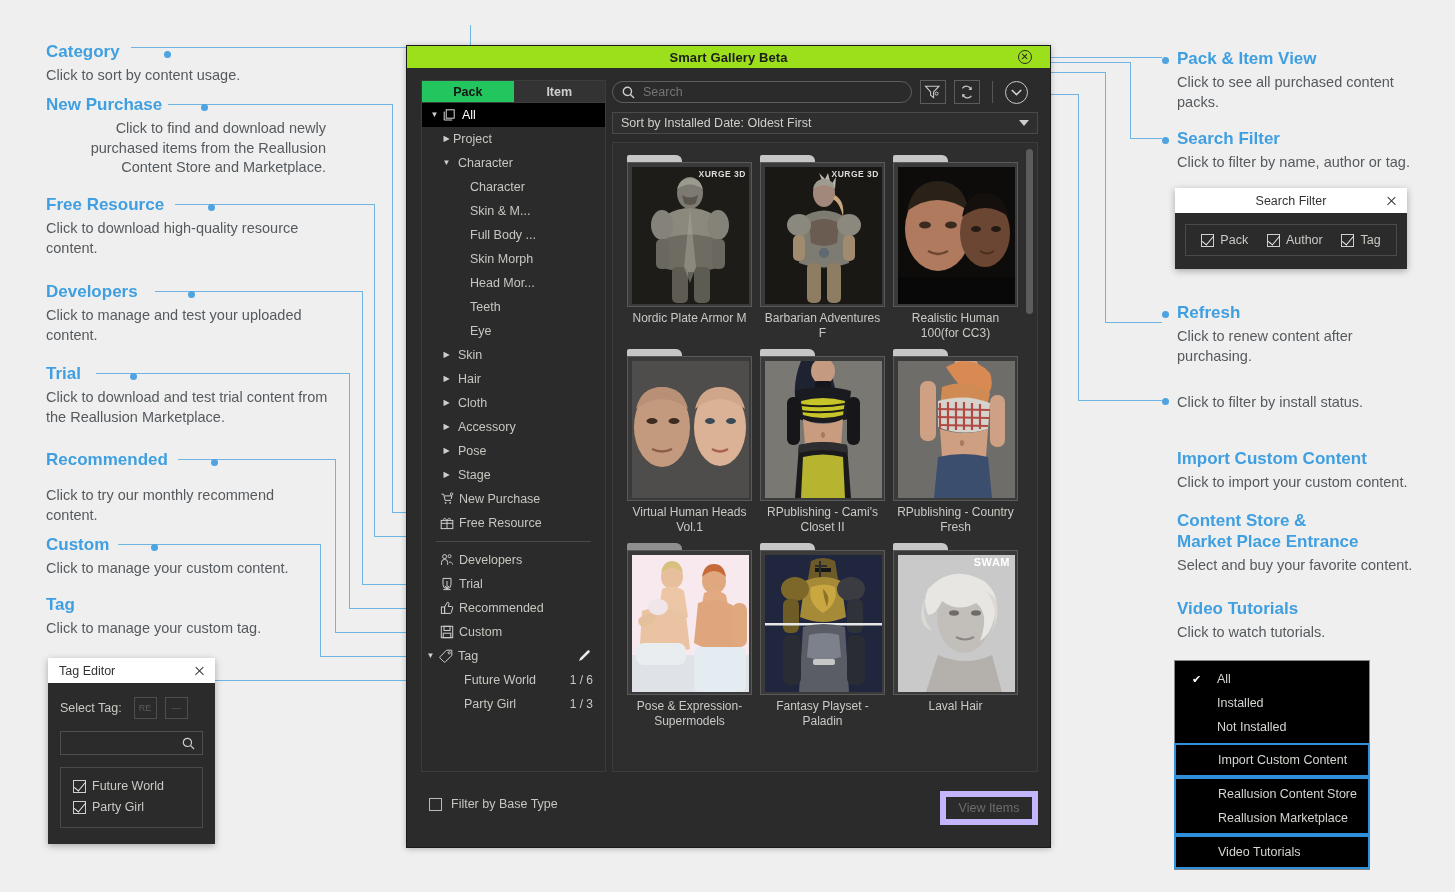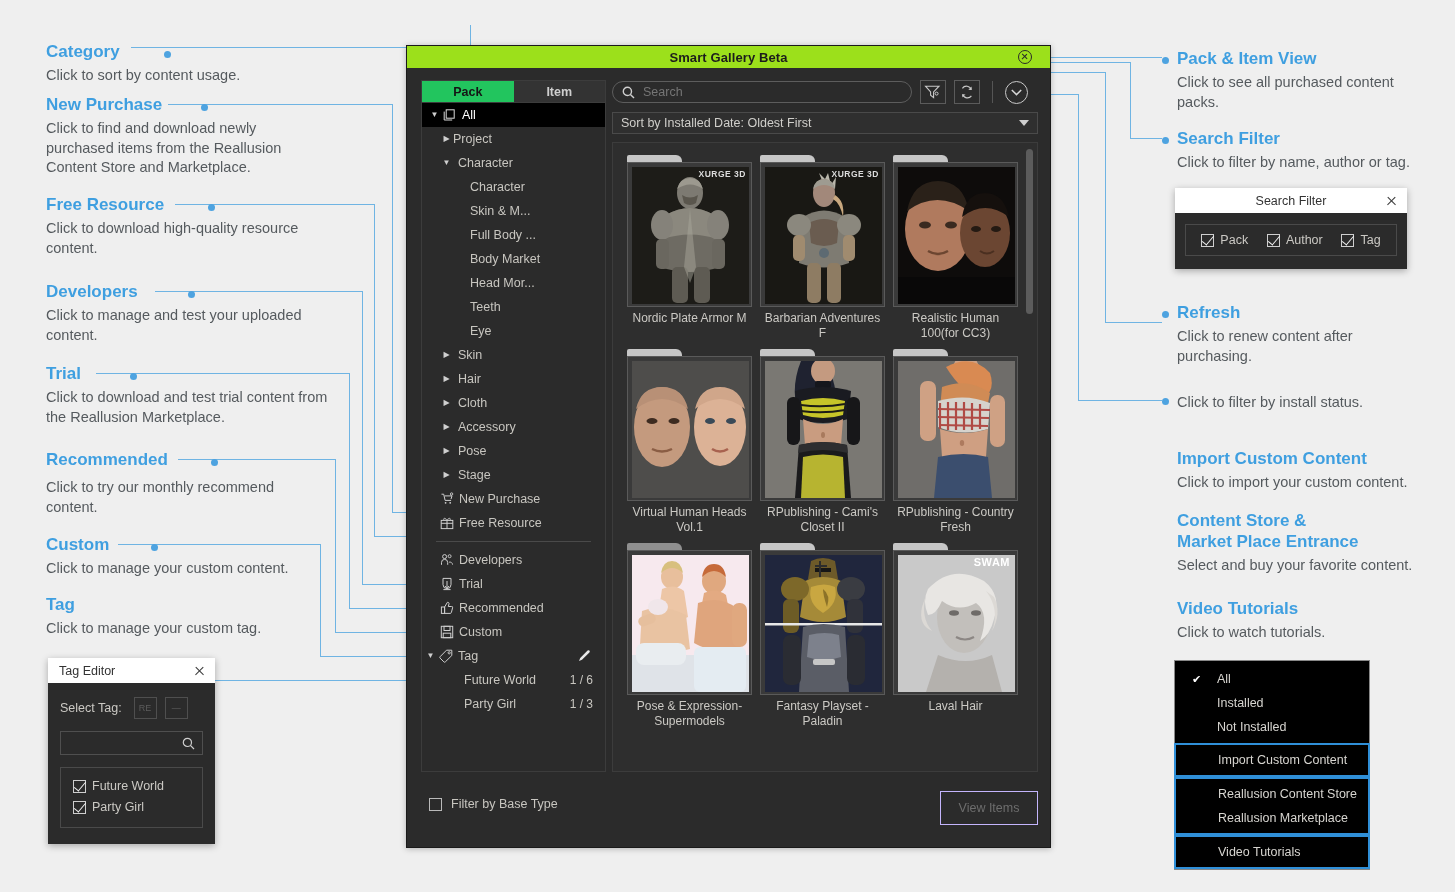--- a/index.html
+++ b/index.html
@@ -335,21 +335,21 @@
     width: 13px; height: 13px;
     border: 1px solid #b9b9b9;
     box-sizing: border-box;
     margin-right: 9px;
     display: inline-block;
   }
   #view-items-btn {
     position: absolute;
     right: 0; top: 0;
     width: 98px; height: 34px;
-    border: 1px solid #c4b5fd;
+    border: 6px solid #c4b5fd;
     box-sizing: border-box;
     display: flex; align-items: center; justify-content: center;
     color: #6d6d6d;
     font-size: 12.5px;
   }
 
   
   .popup {
     position: absolute;
     background: #2b2b2b;
@@ -528,21 +528,21 @@
 
 <div class="anno-block" style="left:46px; top:41px; width:300px;">
   <div class="anno-title">Category</div>
   <span class="dot" style="position:absolute; left:118px; top:10px; margin:0;"></span>
   <div class="anno-body" style="margin-top:4px;">Click to sort by content usage.</div>
 </div>
 
 <div class="anno-block" style="left:46px; top:94px; width:300px;">
   <div class="anno-title">New Purchase</div>
   <span class="dot" style="position:absolute; left:155px; top:10px; margin:0;"></span>
-  <div class="anno-body" style="margin-top:4px; width:280px;">Click to find and download newly purchased items from the Reallusion Content Store and Marketplace.</div>
+  <div class="anno-body" style="margin-top:4px; width:280px;text-align:right;">Click to find and download newly purchased items from the Reallusion Content Store and Marketplace.</div>
 </div>
 
 <div class="anno-block" style="left:46px; top:194px; width:300px;">
   <div class="anno-title">Free Resource</div>
   <span class="dot" style="position:absolute; left:162px; top:10px; margin:0;"></span>
   <div class="anno-body" style="margin-top:4px; width:290px;">Click to download high-quality resource content.</div>
 </div>
 
 <div class="anno-block" style="left:46px; top:281px; width:300px;">
   <div class="anno-title">Developers</div>
@@ -552,21 +552,21 @@
 
 <div class="anno-block" style="left:46px; top:363px; width:300px;">
   <div class="anno-title">Trial</div>
   <span class="dot" style="position:absolute; left:84px; top:10px; margin:0;"></span>
   <div class="anno-body" style="margin-top:4px; width:290px;">Click to download and test trial content from the Reallusion Marketplace.</div>
 </div>
 
 <div class="anno-block" style="left:46px; top:449px; width:300px;">
   <div class="anno-title">Recommended</div>
   <span class="dot" style="position:absolute; left:165px; top:10px; margin:0;"></span>
-  <div class="anno-body" style="margin-top:8px; width:280px;">Click to try our monthly recommend content.</div>
+  <div class="anno-body" style="margin-top:16px; width:280px;">Click to try our monthly recommend content.</div>
 </div>
 
 <div class="anno-block" style="left:46px; top:534px; width:300px;">
   <div class="anno-title">Custom</div>
   <span class="dot" style="position:absolute; left:105px; top:10px; margin:0;"></span>
   <div class="anno-body" style="margin-top:4px; width:290px;">Click to manage your custom content.</div>
 </div>
 
 <div class="anno-block" style="left:46px; top:594px; width:300px;">
   <div class="anno-title">Tag</div>
@@ -653,21 +653,21 @@
         <div class="tree-row ind-3">
             <span class="tree-label">Character</span>
           </div>
         <div class="tree-row ind-3">
             <span class="tree-label">Skin &amp; M...</span>
           </div>
         <div class="tree-row ind-3">
             <span class="tree-label">Full Body ...</span>
           </div>
         <div class="tree-row ind-3">
-            <span class="tree-label">Body Market</span>
+            <span class="tree-label">Skin Morph</span>
           </div>
         <div class="tree-row ind-3">
             <span class="tree-label">Head Mor...</span>
           </div>
         <div class="tree-row ind-3">
             <span class="tree-label">Teeth</span>
           </div>
         <div class="tree-row ind-3">
             <span class="tree-label">Eye</span>
           </div>

